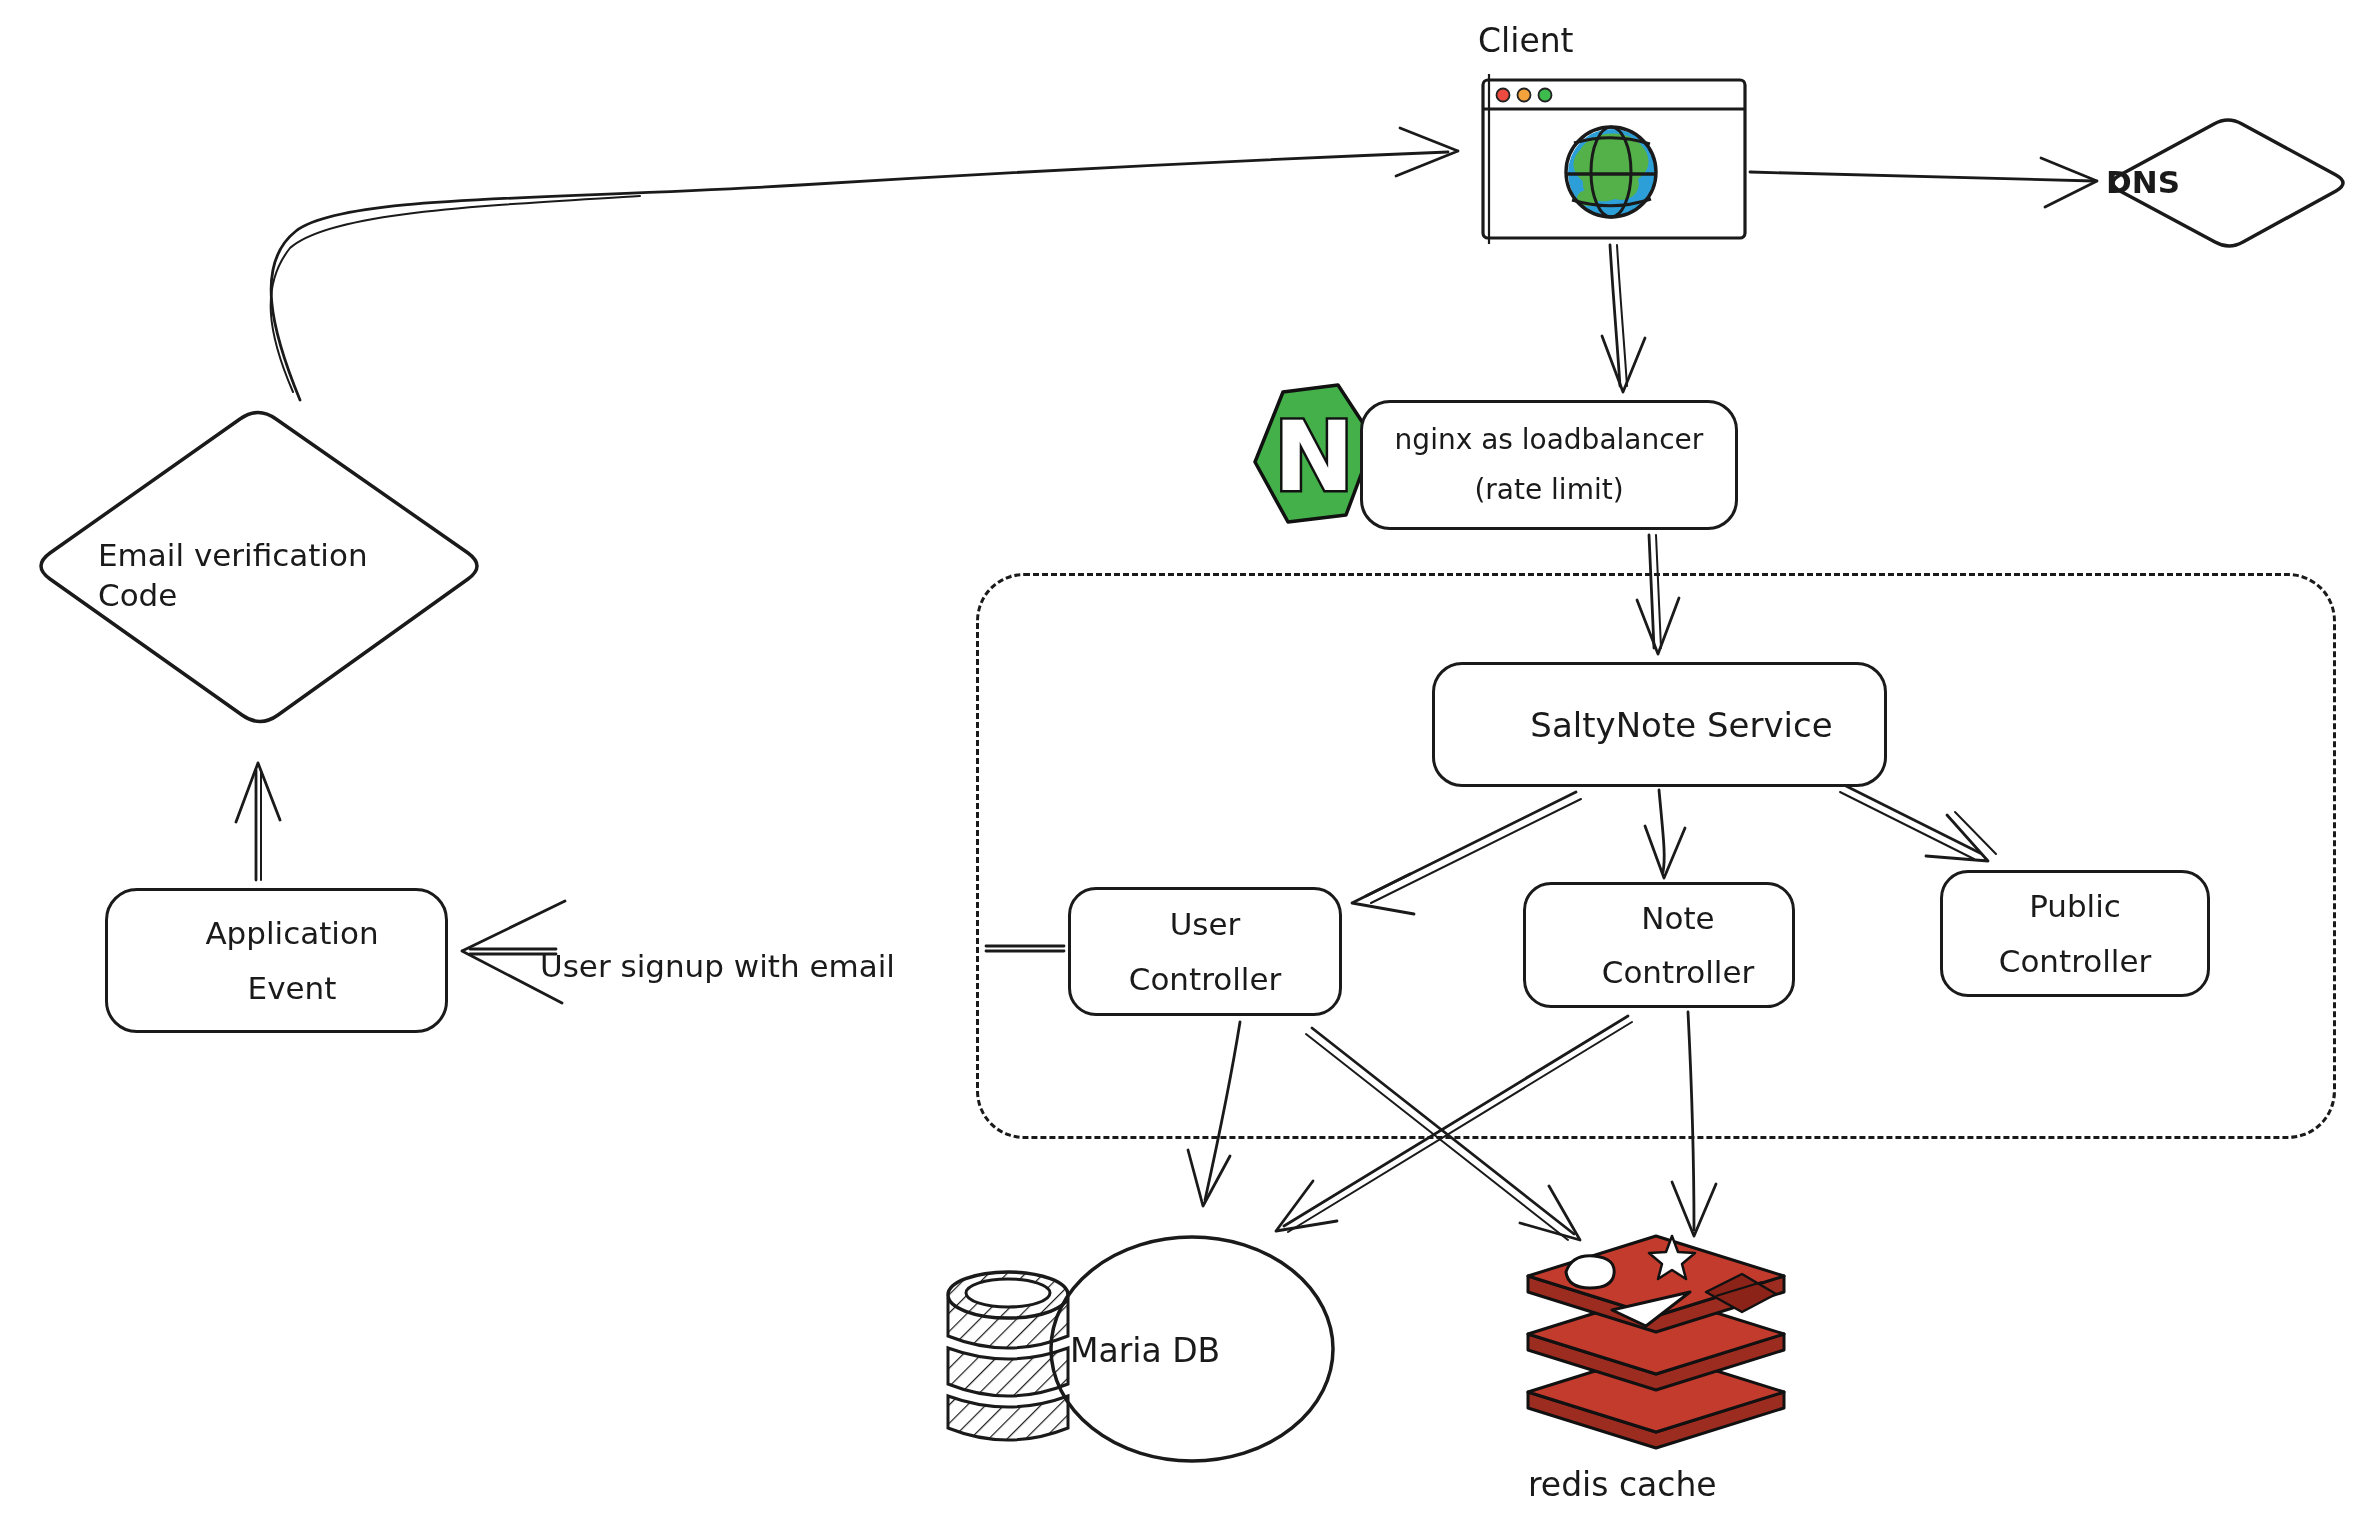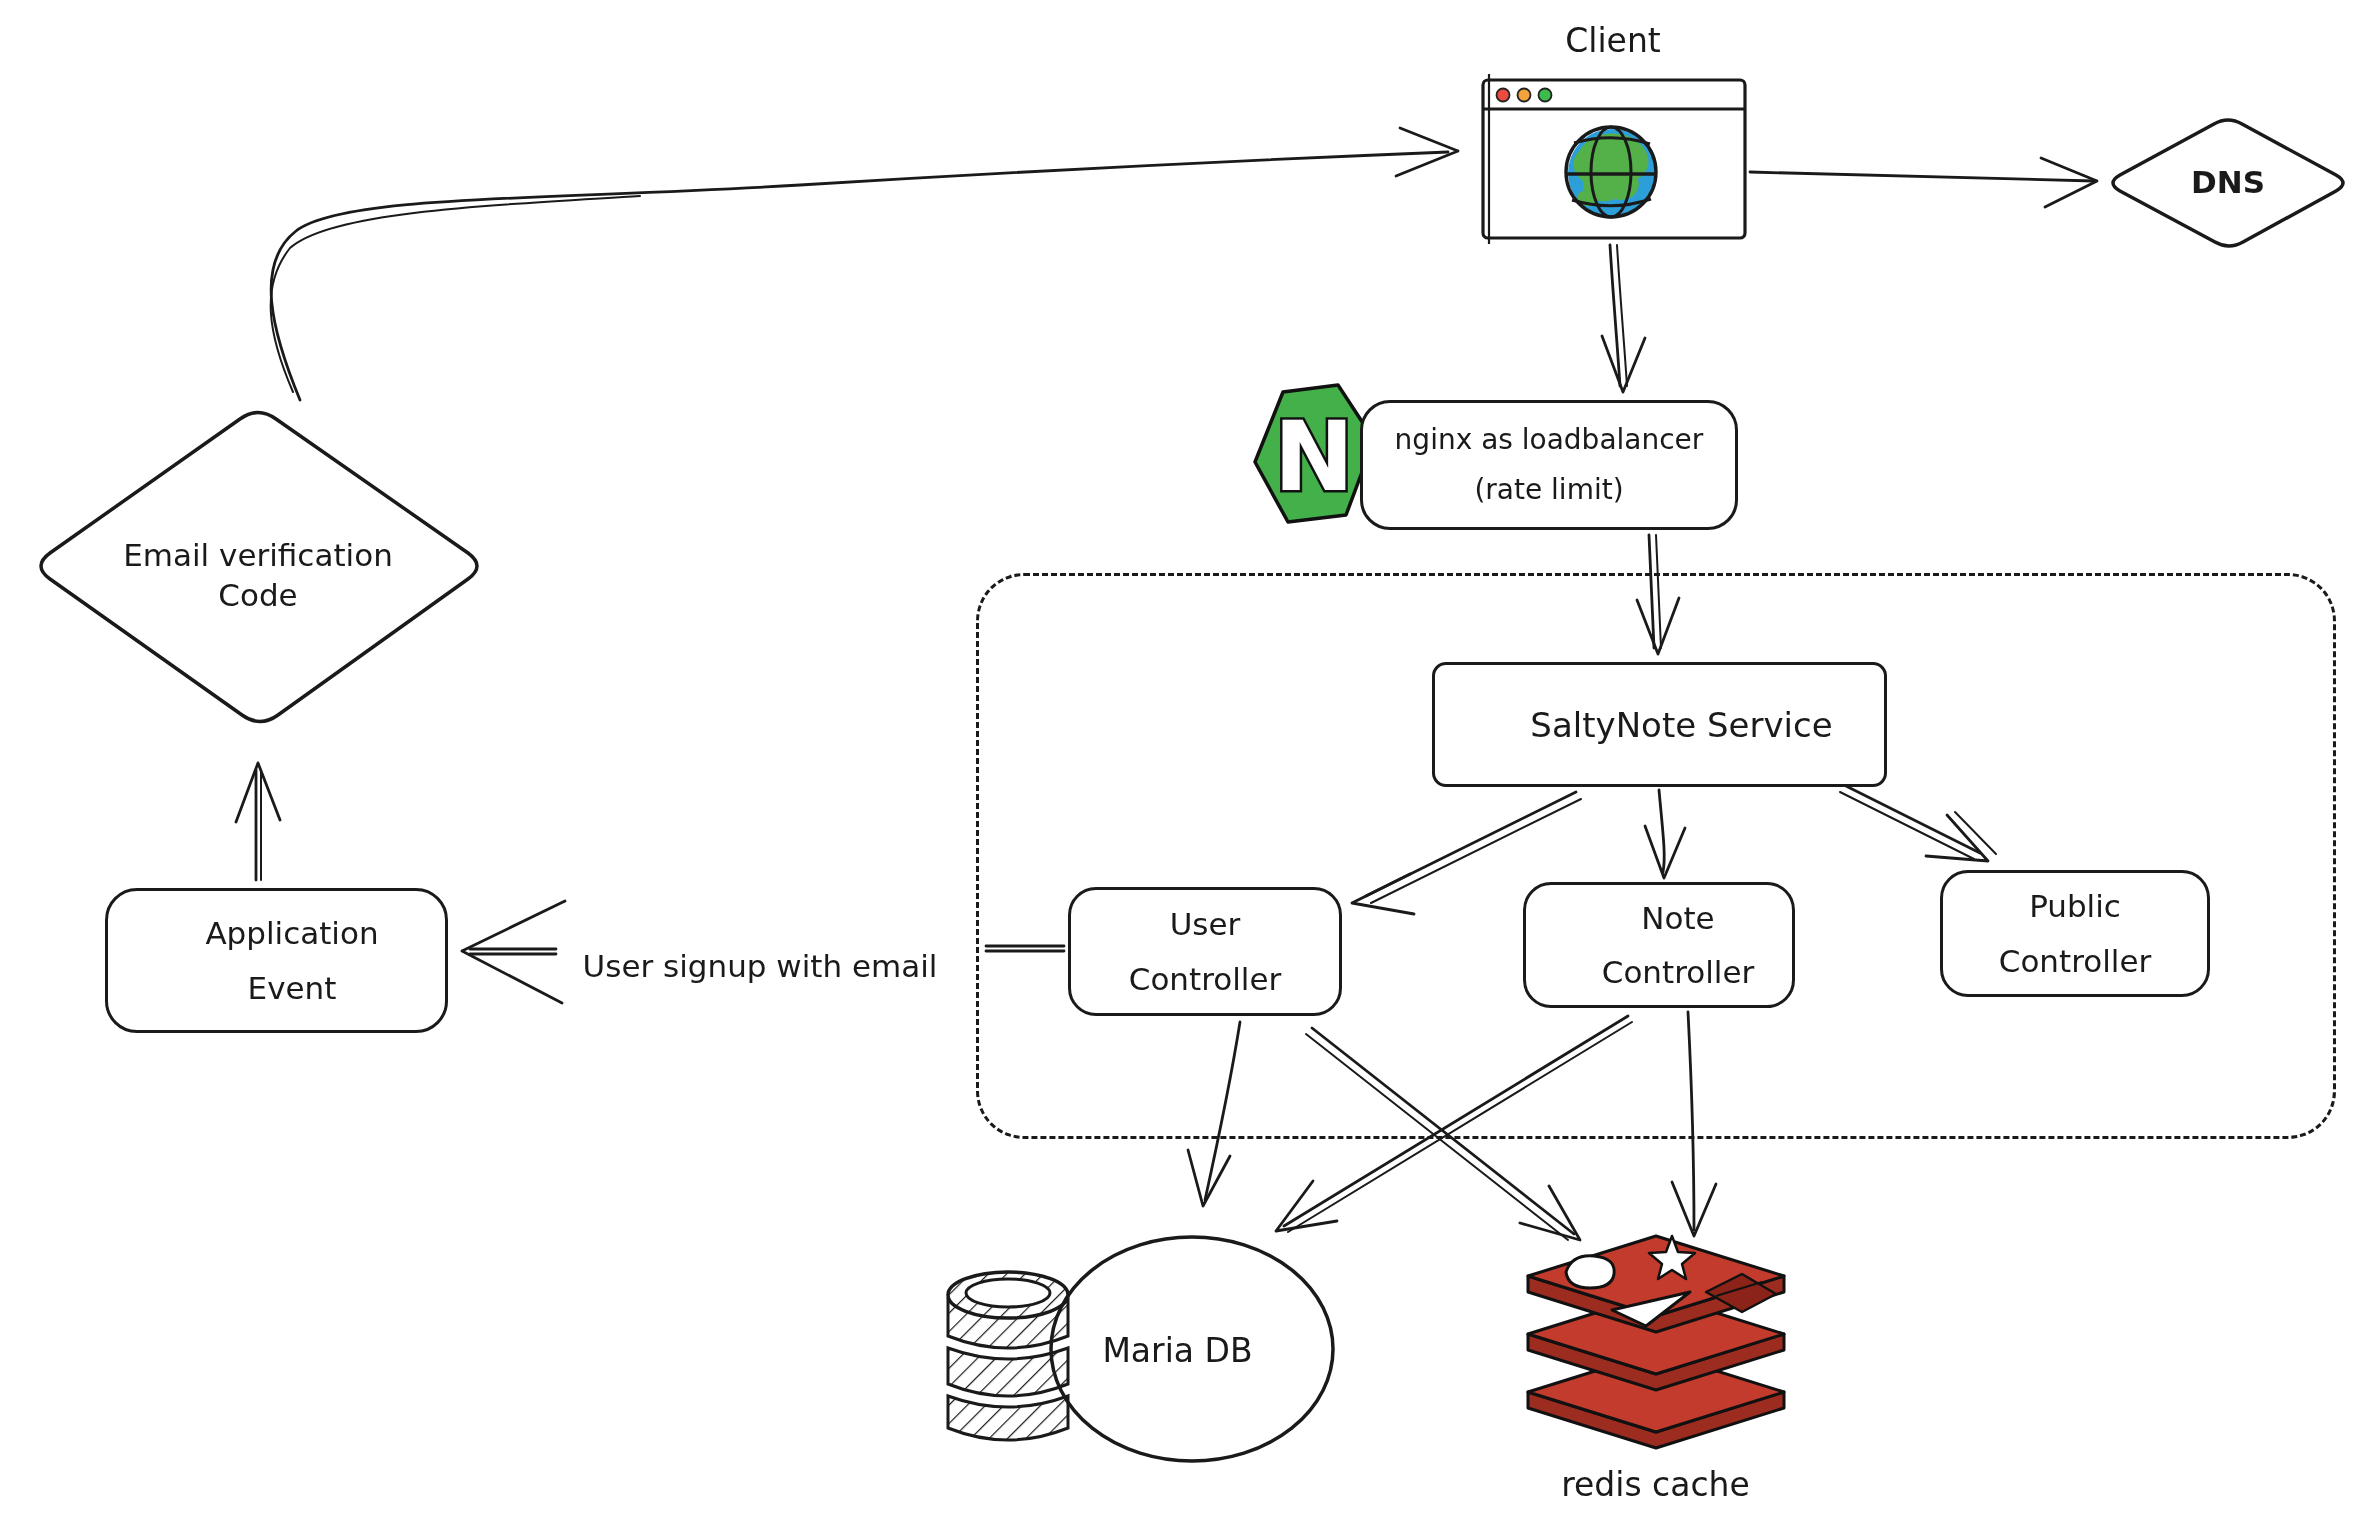--- a/index.html
+++ b/index.html
@@ -3,21 +3,21 @@
 <meta charset="utf-8">
 <style>
   html,body{margin:0;padding:0;background:#ffffff;}
   .canvas{position:relative;width:2375px;height:1528px;background:#ffffff;overflow:hidden;
           font-family:"DejaVu Sans",sans-serif;color:#1a1a1a;}
   .layer{position:absolute;left:0;top:0;}
   .node{position:absolute;border:3px solid #1a1a1a;border-radius:28px;background:#fff;
         display:flex;flex-direction:column;align-items:center;justify-content:center;
         text-align:center;box-sizing:border-box;gap:14px;}
   .node span{display:block;}
-  .lbl{position:absolute;text-align:center;line-height:1.25;}
+  .lbl{position:absolute;text-align:left;line-height:1.25;}
   .dashed-box{position:absolute;border:3.5px dashed #1a1a1a;border-radius:48px;box-sizing:border-box;}
   .fs28{font-size:28px;} .fs31{font-size:31px;}
   .fs33{font-size:33px;} .fs34{font-size:34px;}
   .lh{line-height:1.3;}
 </style>
 </head>
 <body>
 
 <div class="canvas">
 
@@ -170,21 +170,21 @@
     </g>
   </svg>
 
   <div class="dashed-box" style="left:976px;top:573px;width:1360px;height:566px;"></div>
 
   <div class="node fs28 lh" style="left:1360px;top:400px;width:378px;height:130px;border-radius:30px;">
     <span>nginx as loadbalancer</span>
     <span>(rate limit)</span>
   </div>
 
-  <div class="node fs34" style="left:1432px;top:662px;width:455px;height:125px;border-radius:14px;padding-left:44px;">
+  <div class="node fs34" style="left:1432px;top:662px;width:455px;height:125px;border-radius:30px;padding-left:44px;">
     <span>SaltyNote Service</span>
   </div>
 
   <div class="node fs31 lh" style="left:1068px;top:887px;width:274px;height:129px;">
     <span>User</span>
     <span>Controller</span>
   </div>
 
   <div class="node fs31 lh" style="left:1523px;top:882px;width:272px;height:126px;padding-left:38px;">
     <span>Note</span>

